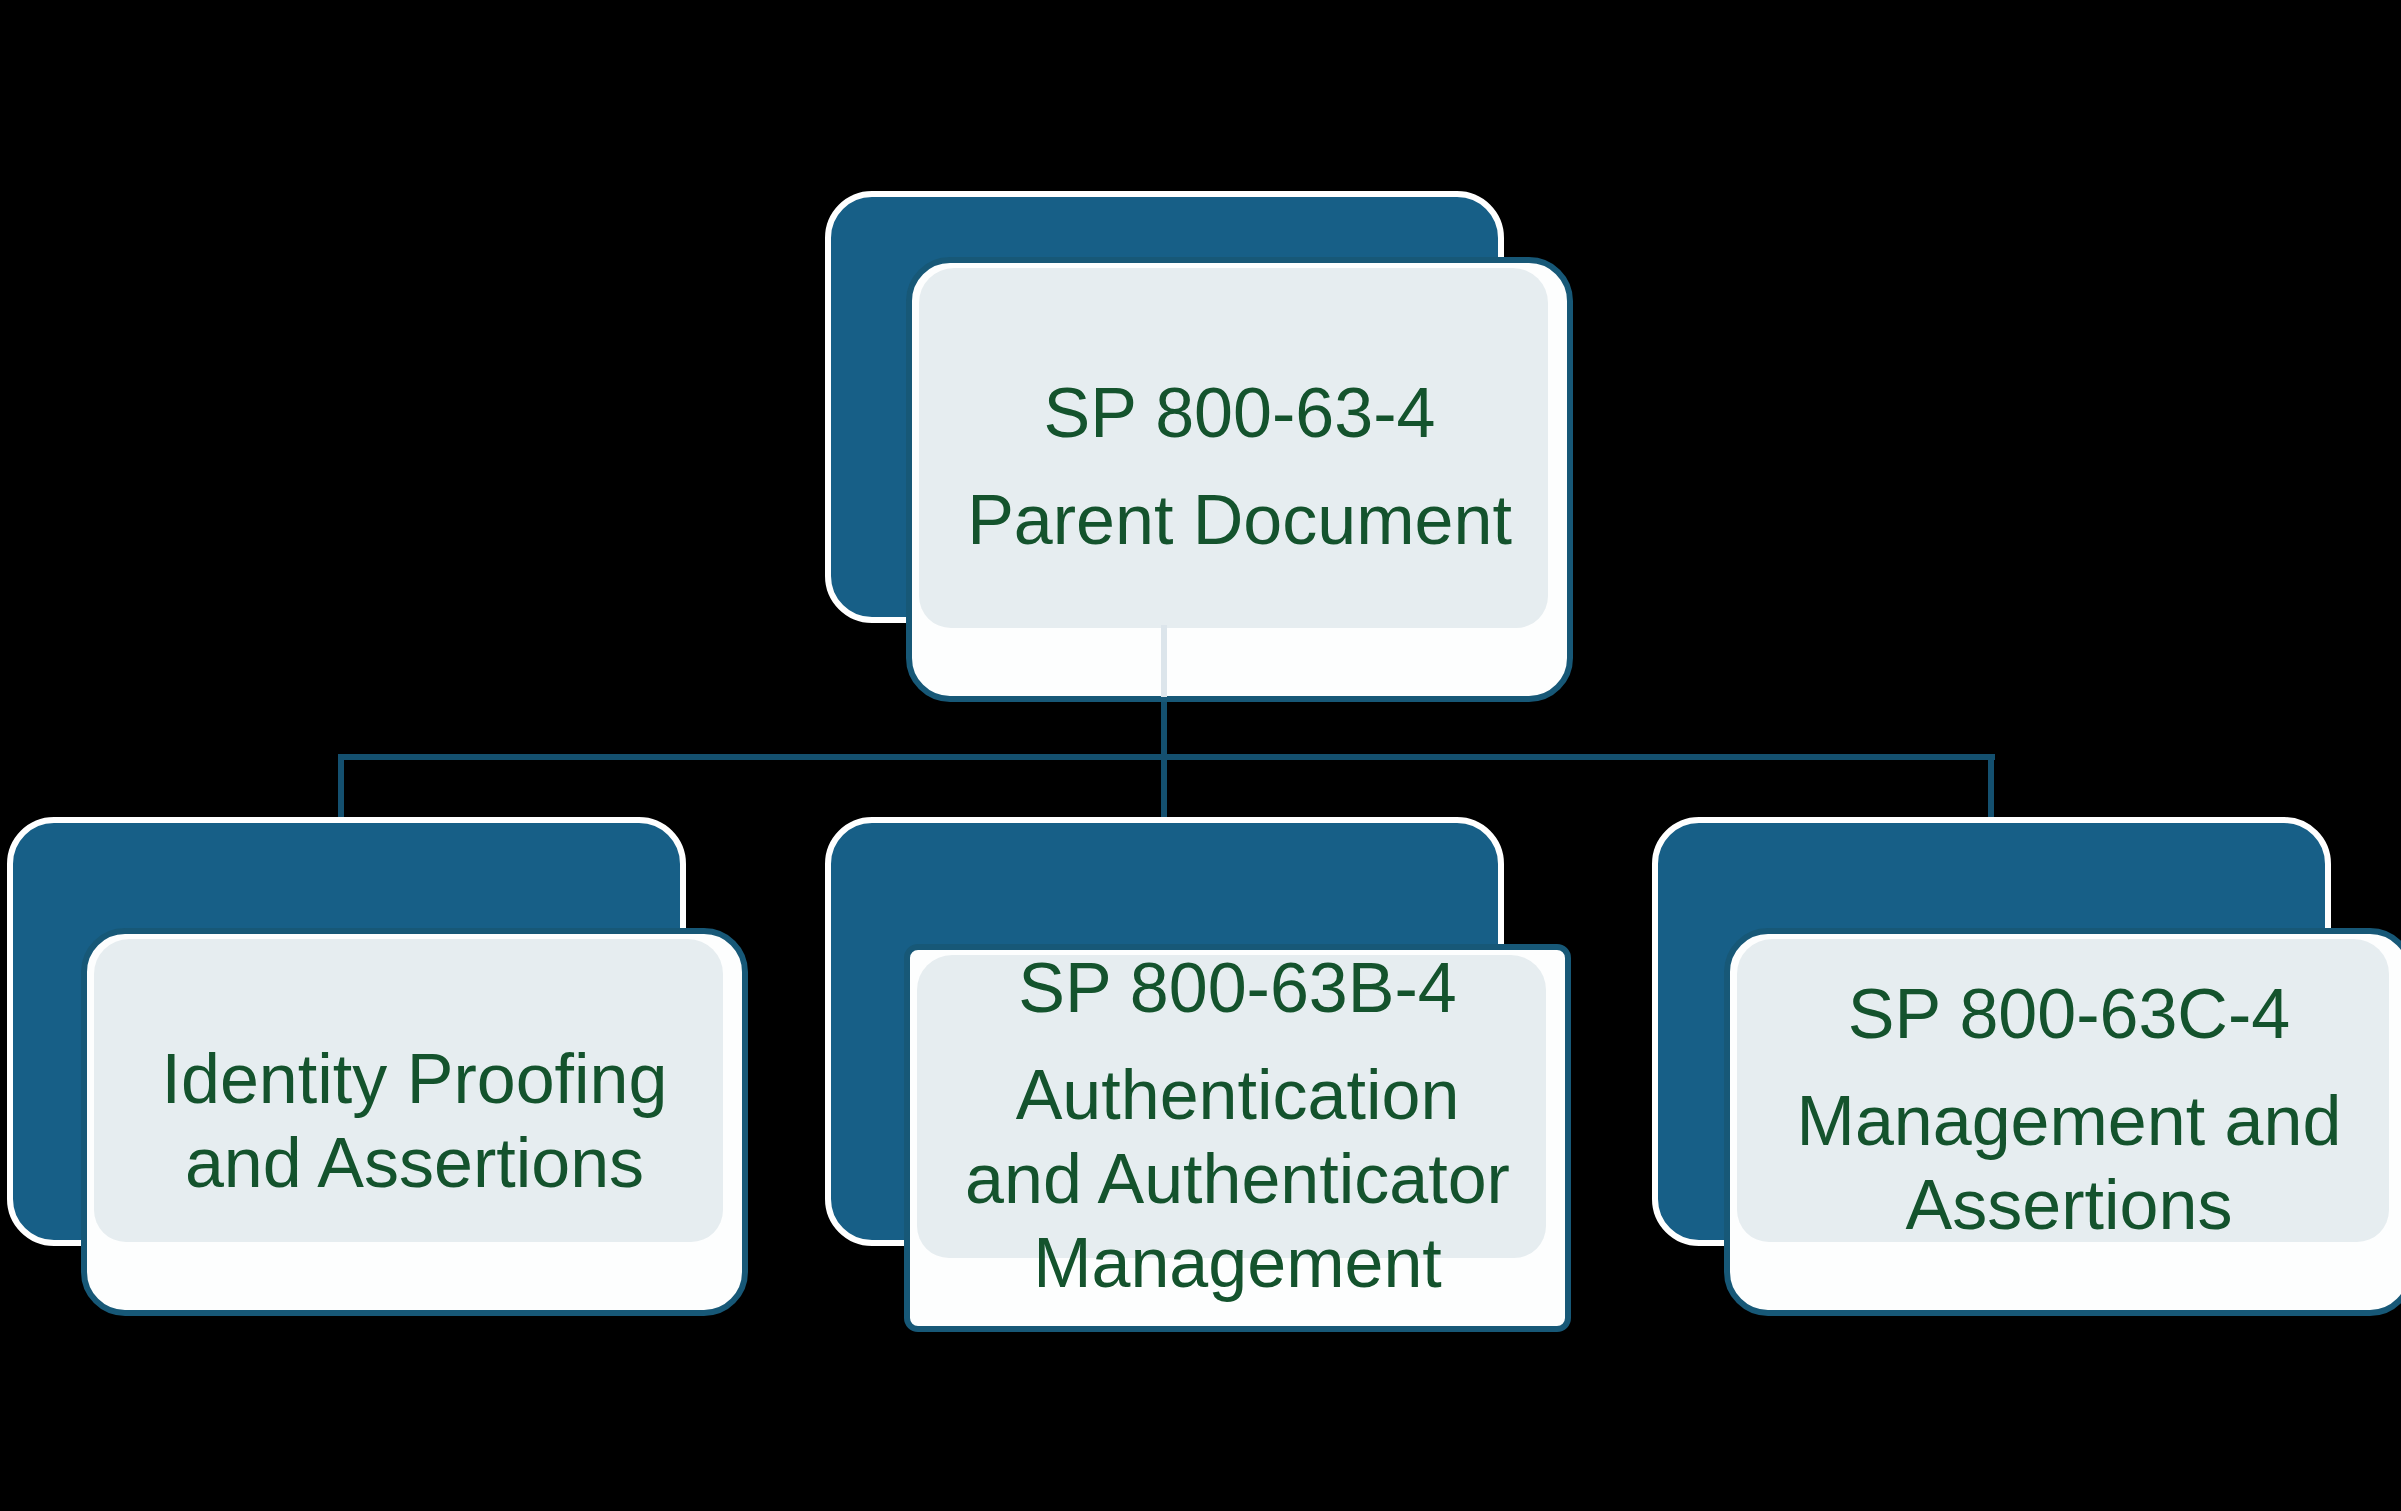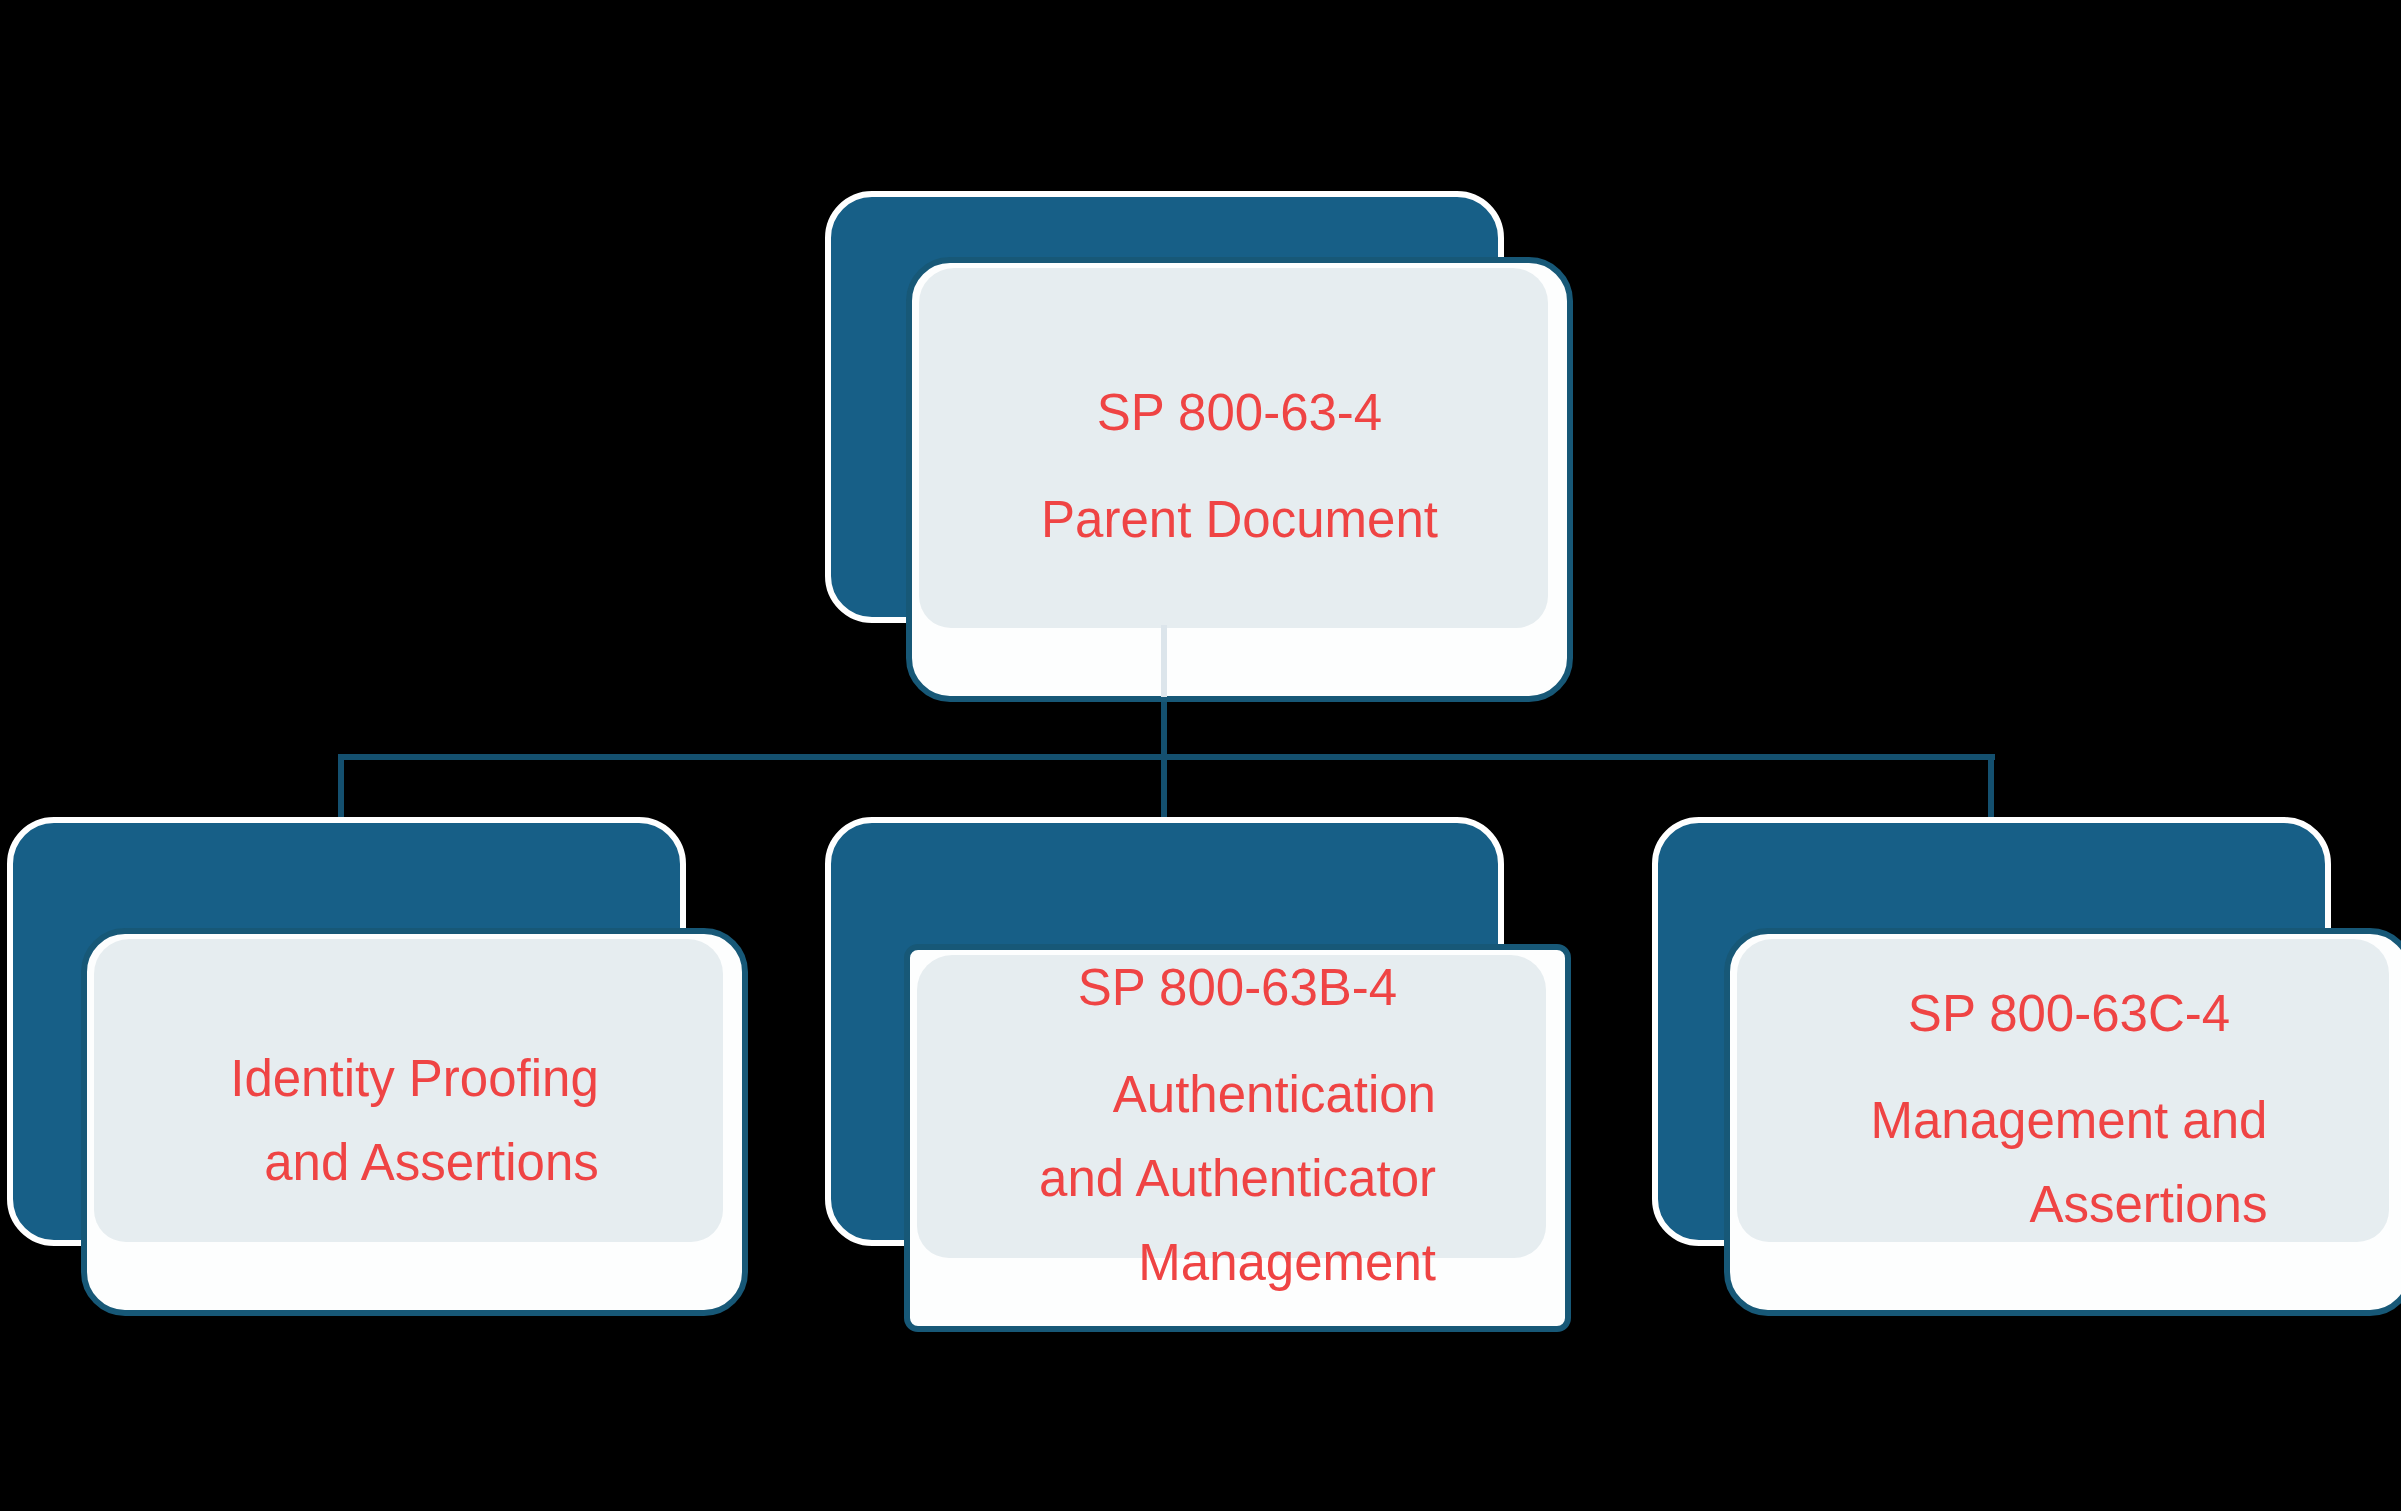--- a/index.html
+++ b/index.html
@@ -50,26 +50,26 @@
     right: 19.3px;
     bottom: 68px;
     background: #E6EDF0;
     border-radius: 35px 35px 32px 32px;
     z-index: 0;
   }
   .node-text {
     position: relative;
     z-index: 2;
     text-align: center;
-    color: #ef4444;
-    font-size: 51px;
+    color: #14532d;
+    font-size: 70px;
     line-height: 84px;
   }
   .node-title { white-space: pre-line; }
-  .node-subtitle { white-space: pre-line; margin-top: 23px; text-align: right; }
+  .node-subtitle { white-space: pre-line; margin-top: 23px; }
   .artifact {
     position: absolute;
     background: #DCE5EB;
     z-index: 3;
   }
 </style>
 </head>
 <body>
 
 <div class="stage">

